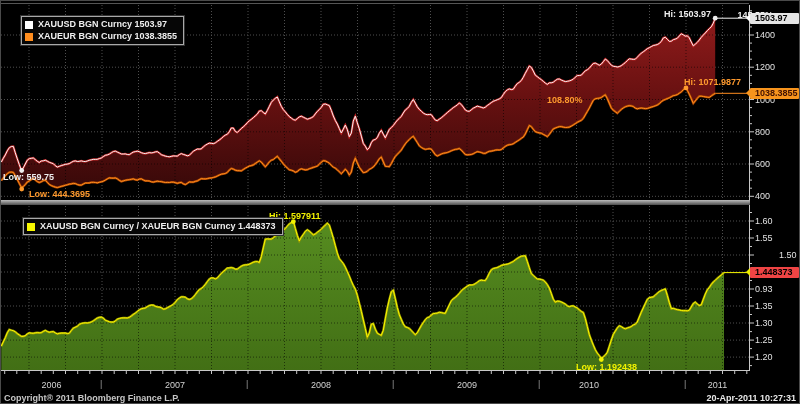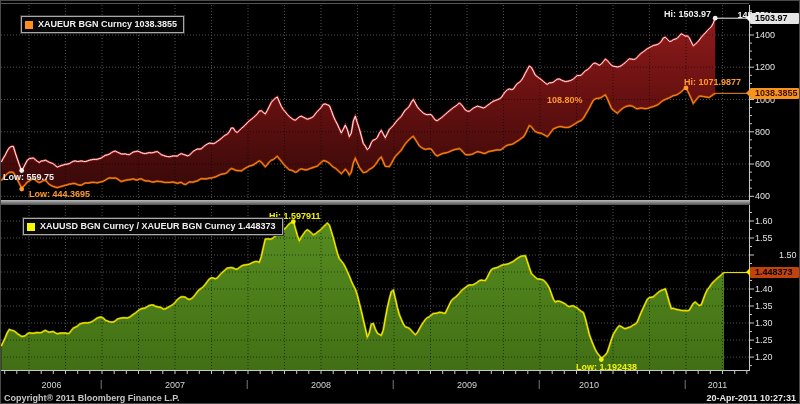--- a/index.html
+++ b/index.html
@@ -290,20 +290,24 @@
       <circle cx="20.7" cy="169.5" r="2.4" fill="#eeeeee"></circle>
       <circle cx="20.7" cy="188.1" r="2.4" fill="#ff9a2e"></circle>
       <circle cx="292.3" cy="220.7" r="2.4" fill="#f2f200"></circle>
       <circle cx="600.3" cy="358.6" r="2.4" fill="#f2f200"></circle>
     </svg>
 
   <div class="divider"></div>
 
   <div id="top-legend" class="legend" style="left:20px;top:15px;">
       <div class="lrow">
+        <span class="sw" style="background: rgb(255, 255, 255);"></span>
+        <span>XAUUSD BGN Curncy  1503.97</span>
+      </div>
+      <div class="lrow">
         <span class="sw" style="background: rgb(255, 141, 30);"></span>
         <span>XAUEUR BGN Curncy  1038.3855</span>
       </div>
     </div>
   <div id="bottom-legend" class="legend" style="left:22px;top:217px;">
       <div class="lrow">
         <span class="sw" style="background: rgb(248, 248, 0);"></span>
         <span>XAUUSD BGN Curncy / XAUEUR BGN Curncy  1.448373</span>
       </div>
     </div>
@@ -311,28 +315,28 @@
   <div id="labels">
       <div class="lab" style="left: 754px; top: 28.995px; color: rgb(226, 226, 226);">1400</div>
       <div class="lab" style="left: 754px; top: 61.2477px; color: rgb(226, 226, 226);">1200</div>
       <div class="lab" style="left: 754px; top: 93.5004px; color: rgb(226, 226, 226);">1000</div>
       <div class="lab" style="left: 754px; top: 125.753px; color: rgb(226, 226, 226);">800</div>
       <div class="lab" style="left: 754px; top: 158.006px; color: rgb(226, 226, 226);">600</div>
       <div class="lab" style="left: 754px; top: 190.259px; color: rgb(226, 226, 226);">400</div>
       <div class="lab" style="left: 754px; top: 214.971px; color: rgb(226, 226, 226);">1.60</div>
       <div class="lab" style="left: 754px; top: 231.983px; color: rgb(226, 226, 226);">1.55</div>
       <div class="lab" style="left: 754px; top: 248.996px; color: rgb(226, 226, 226); margin-left: 24px;">1.50</div>
-      <div class="lab" style="left: 754px; top: 283.021px; color: rgb(226, 226, 226);">1.40</div>
+      <div class="lab" style="left: 754px; top: 283.021px; color: rgb(226, 226, 226);">0.93</div>
       <div class="lab" style="left: 754px; top: 300.033px; color: rgb(226, 226, 226);">1.35</div>
       <div class="lab" style="left: 754px; top: 317.046px; color: rgb(226, 226, 226);">1.30</div>
       <div class="lab" style="left: 754px; top: 334.058px; color: rgb(226, 226, 226);">1.25</div>
       <div class="lab" style="left: 754px; top: 351.071px; color: rgb(226, 226, 226);">1.20</div>
       <div class="valbox" style="top: 11.7px; background: #e5e5e5; color: rgb(0, 0, 0);">1503.97<i style="border-right: 4px solid rgb(255, 255, 255);"></i></div>
       <div class="valbox" style="top: 86.8px; background: rgb(247, 148, 29); color: rgb(64, 16, 0);">1038.3855<i style="border-right: 4px solid rgb(247, 148, 29);"></i></div>
-      <div class="valbox" style="top: 266.1px; background: #c2410c; color: rgb(0, 0, 0);">1.448373<i style="border-right: 4px solid rgb(237, 237, 0);"></i></div>
+      <div class="valbox" style="top: 266.1px; background: #ef4444; color: rgb(0, 0, 0);">1.448373<i style="border-right: 4px solid rgb(237, 237, 0);"></i></div>
       <div class="lab bold" style="top: 8px; color: rgb(238, 238, 238); left: 510px; width: 200px; text-align: right;">Hi: 1503.97</div>
       <div class="lab bold" style="top: 9px; color: rgb(238, 238, 238); left: 572px; width: 200px; text-align: right;">145.55%</div>
       <div class="lab bold" style="top: 76px; color: rgb(255, 154, 46); left: 540px; width: 200px; text-align: right;">Hi: 1071.9877</div>
       <div class="lab bold" style="top: 94px; color: rgb(255, 154, 46); left: 546px; width: 200px; text-align: left;">108.80%</div>
       <div class="lab bold" style="top: 171px; color: rgb(238, 238, 238); left: 2px;">Low: 559.75</div>
       <div class="lab bold" style="top: 188px; color: rgb(255, 154, 46); left: 28px;">Low: 444.3695</div>
       <div class="lab bold" style="top: 210px; color: rgb(242, 242, 0); left: 268px;">Hi: 1.597911</div>
       <div class="lab bold" style="top: 361px; color: rgb(242, 242, 0); left: 575px;">Low: 1.192438</div>
       <div class="lab" style="left: 38.5px; top: 379px; width: 24px; text-align: center; color: rgb(210, 210, 210);">2006</div>
       <div class="lab" style="left: 162px; top: 379px; width: 24px; text-align: center; color: rgb(210, 210, 210);">2007</div>

